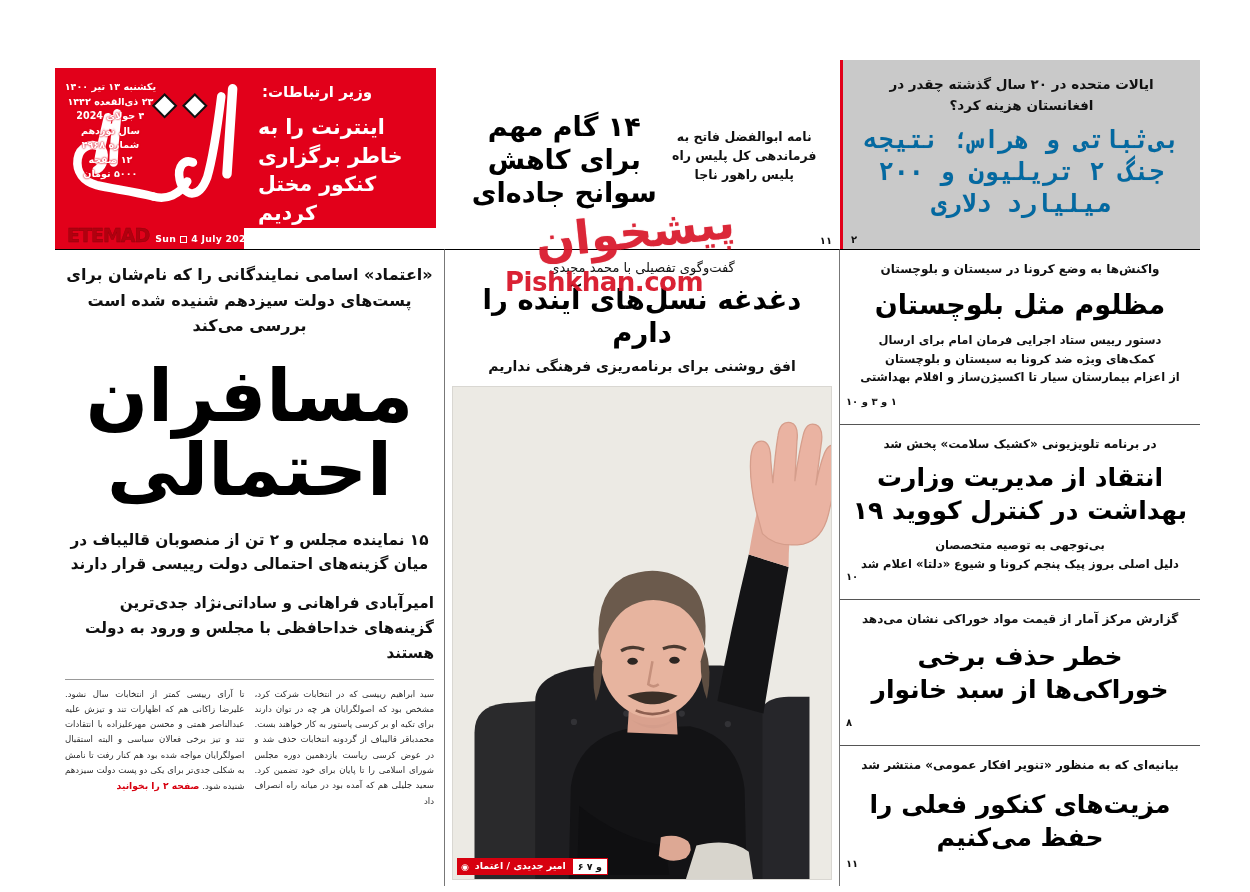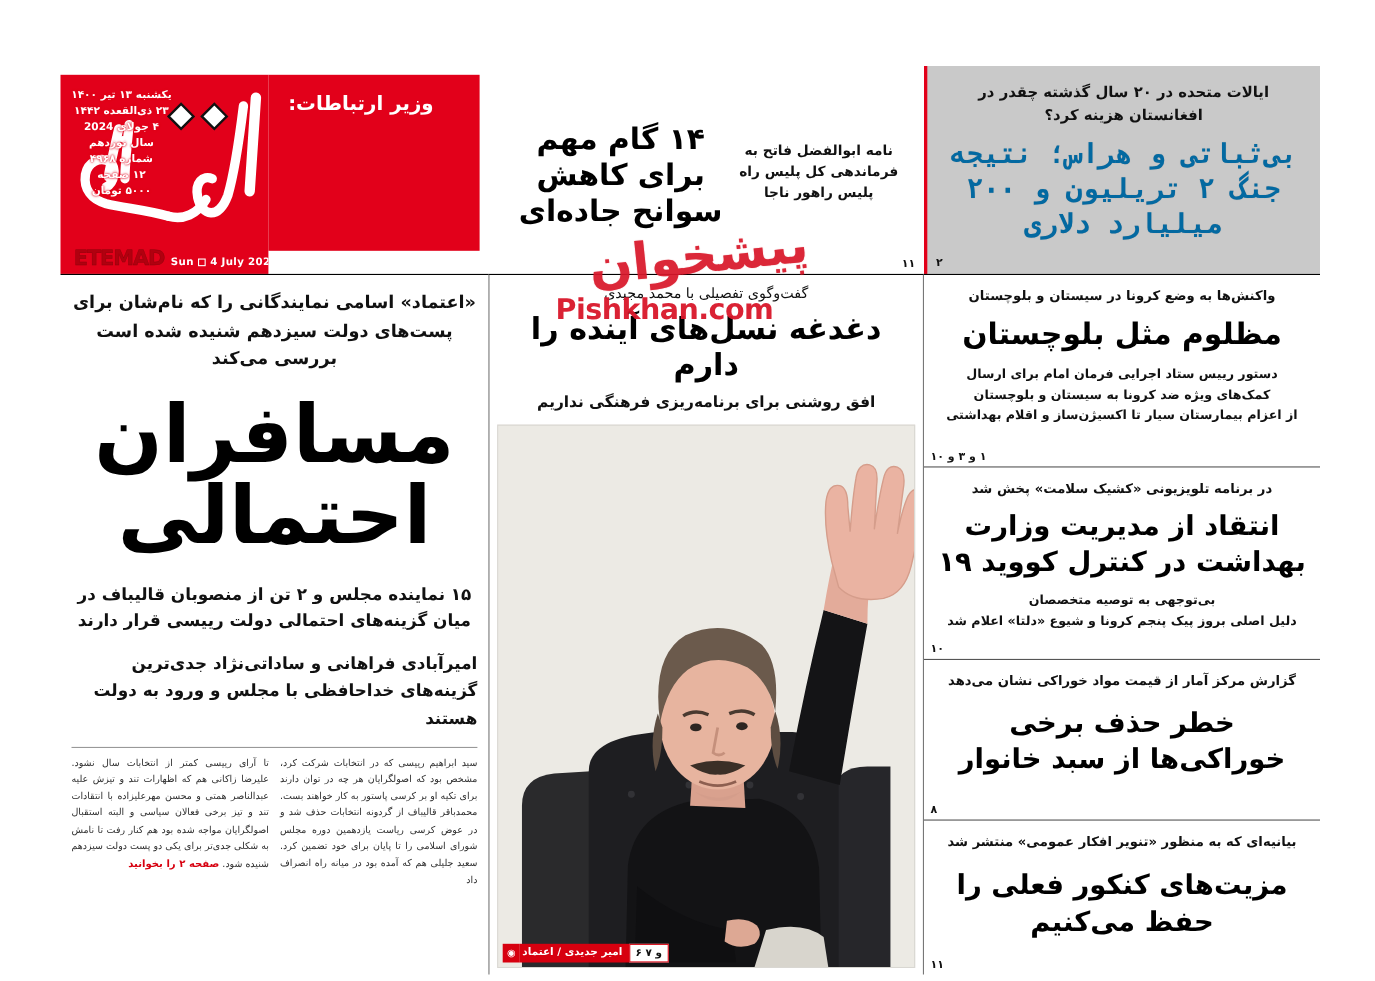--- a/index.html
+++ b/index.html
@@ -90,21 +90,21 @@
   }
   .redbox{
     width:192px;height:160px;
     background:#e2001a;
     box-sizing:border-box;
     padding:14px 12px 8px 12px;
     margin:8px 8px 0 0;
     position:relative;
   }
   .redbox .kicker{
-    color:#fff;font-size:18px;font-weight:bold;
+    color:#fff;font-size:15px;font-weight:bold;
     text-align:left;line-height:1.4;letter-spacing:-0.2px;
     padding-left:6px;
   }
   .redbox .hl{
     color:#fff;font-size:20.5px;font-weight:bold;
     line-height:1.4;text-align:left;margin-top:10px;
     letter-spacing:-0.5px;padding-left:2px;
   }
   .masthead{
     flex:1;
@@ -187,21 +187,21 @@
     font-size:27px;font-weight:bold;color:#000;
     text-align:center;line-height:1.3;margin-top:9px;
     letter-spacing:-0.9px;
   }
   .rnews .hl.sm{font-size:25px;}
   .rnews .sub{
     font-size:11.5px;font-weight:bold;color:#111;
     text-align:center;line-height:1.6;margin-top:9px;
     letter-spacing:-0.15px;
   }
-  .rnews .pagenum{left:6px;bottom:3px;}
+  .rnews .pagenum{left:6px;bottom:17px;}
 
   .col-center{
     grid-column:2;grid-row:2;
     box-sizing:border-box;
     border-top:1.5px solid #000;
     border-left:1px solid #777;
     border-right:1px solid #777;
     padding:0;
     position:relative;
     display:flex;flex-direction:column;
@@ -356,20 +356,21 @@
   <div class="top-center">
     <div class="kicker">نامه ابوالفضل فاتح به فرماندهی کل پلیس راه پلیس راهور ناجا</div>
     <div class="hl">۱۴ گام مهم برای کاهش سوانح جاده‌ای</div>
     <div class="pagenum">۱۱</div>
   </div>
 
   <div class="top-left">
 
     <div class="redbox">
       <div class="kicker">وزیر ارتباطات:</div>
+      <div class="hl">اینترنت را به خاطر برگزاری کنکور مختل کردیم</div>
     </div>
 
     <div class="masthead">
 
       <svg class="logoword" viewBox="0 0 200 160" preserveAspectRatio="none" aria-hidden="true">
         <g fill="none" stroke="#ffffff" stroke-width="9" stroke-linecap="round" stroke-linejoin="round">
           <path d="M188,22 C186,55 184,86 182,112" stroke-width="10"></path>
           <path d="M176,30 C172,62 168,92 161,116 C152,140 136,136 132,118 C129,104 137,96 146,100"></path>
           <path d="M140,120 C132,134 118,140 104,136"></path>
           <path d="M104,136 C82,130 60,128 44,124 C30,120 22,110 24,96 C26,84 38,78 48,84"></path>

